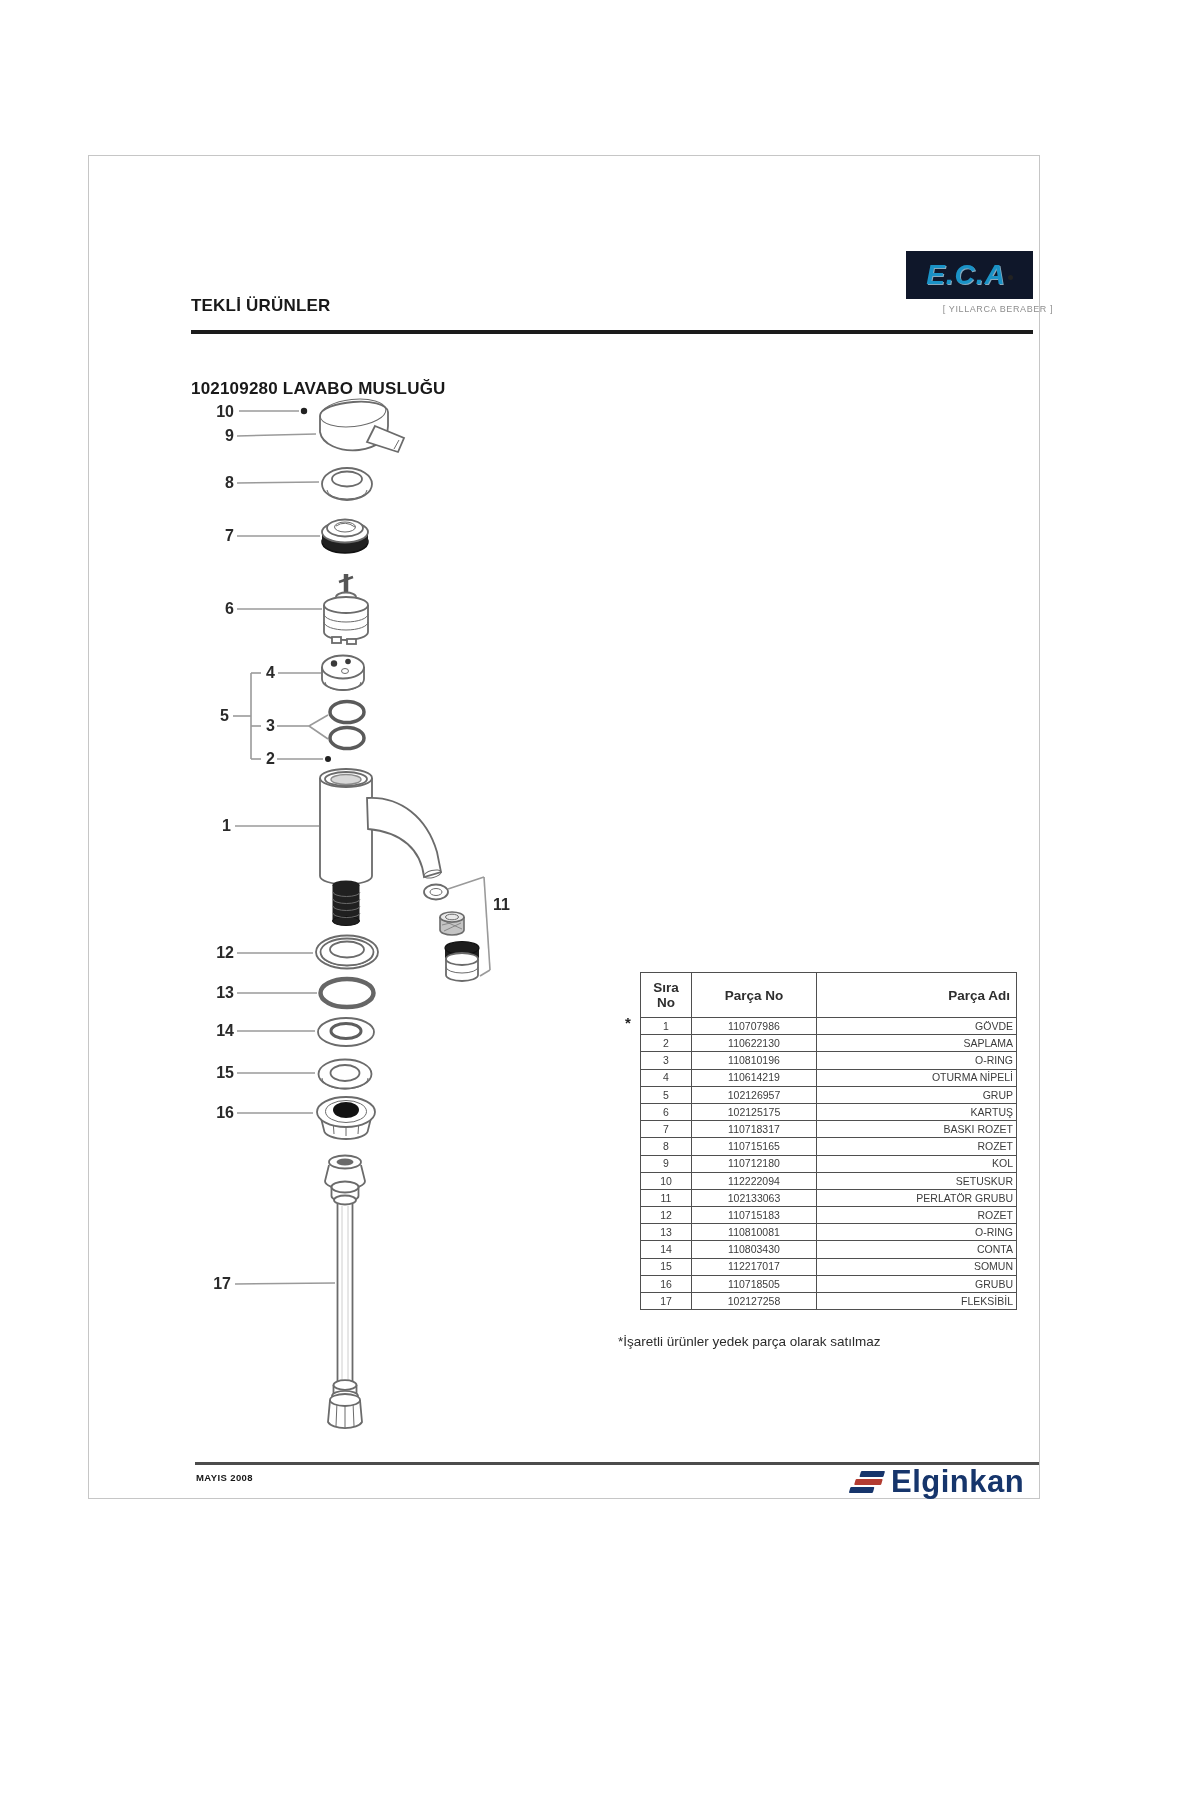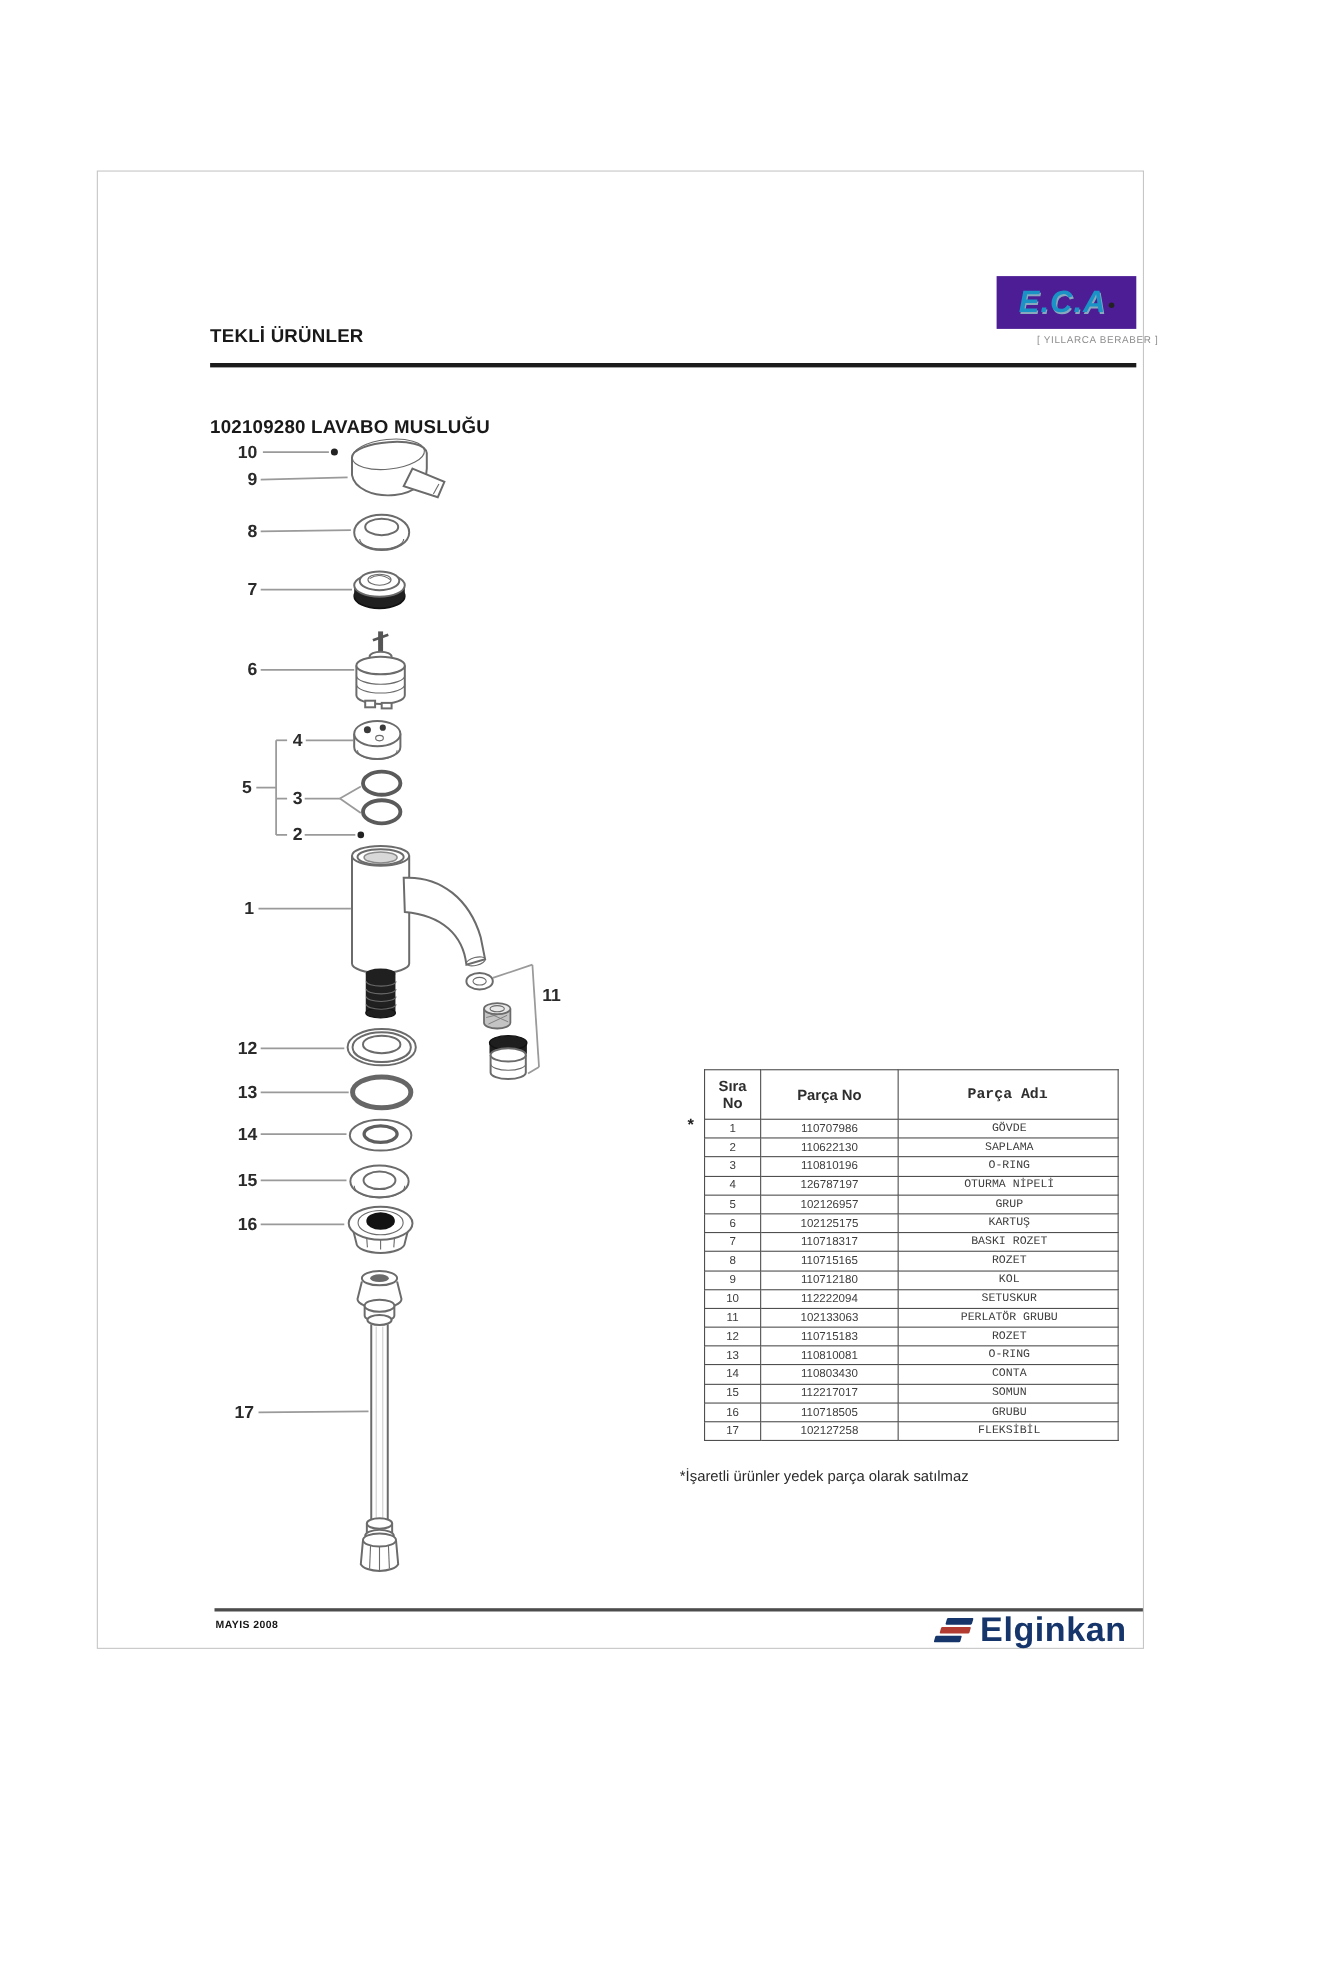--- a/index.html
+++ b/index.html
@@ -6,21 +6,21 @@
   body {
     width:1200px; height:1800px; background:#ffffff; position:relative;
     font-family:"Liberation Sans", sans-serif; overflow:hidden; color:#2b2b2b;
   }
   .abs { position:absolute; }
   .page {
     position:absolute; left:88px; top:155px; width:950px; height:1342px;
     background:#fff; border:1px solid #c6c6c6;
   }
   
-  .eca-box { left:817px; top:95px; width:127px; height:48px; background:#4c1d95;
+  .eca-box { left:817px; top:95px; width:127px; height:48px; background:#0f172a;
     display:flex; align-items:center; justify-content:center;text-align:right; }
   .eca-text { font-size:28px; font-weight:bold; font-style:italic; color:#1a92c6;
     letter-spacing:1px; text-shadow:1px 1px 0 #88a9bd; line-height:1; }
   .eca-mark { width:5px; height:5px; border-radius:50%; background:#222;
     display:inline-block; vertical-align:top; margin:4px 0 0 2px; }
   .eca-slogan { left:838px; top:148px; width:142px; text-align:center; font-size:9px;
     color:#8e8e8e; letter-spacing:0.6px; white-space:nowrap; }
   
   .section-title { left:102px; top:140px; font-size:17px; font-weight:bold; color:#191919; letter-spacing:0.2px; }
   .rule-top { left:102px; top:174px; width:842px; height:3.5px; background:#1b1b1b; }
@@ -33,21 +33,21 @@
   .thin { stroke-width:1; }
   .lbl { font-family:"Liberation Sans",sans-serif; font-size:16px; font-weight:bold; fill:#2a2a2a; }
   
   .table-wrap { left:551px; top:816px; }
   table.parts { border-collapse:collapse; background:#fff;padding-left:40px; }
   table.parts th, table.parts td { border:1.5px solid #4f4f4f; }
   table.parts th { font-size:13.5px; font-weight:bold; color:#2e2e2e; padding:2px 6px; height:40px; }
   table.parts td { font-size:10.5px; color:#3c3c3c; height:16.2px; padding:0 3px; line-height:1; }
   .col-no { width:38px; text-align:center; }
   .col-partno { width:112px; text-align:center; }
-  .col-name { width:188px; text-align:center; padding-left:5px !important;font-family:Liberation Mono, monospace; }
+  .col-name { width:188px; text-align:right; padding-left:5px !important; }
   .row-marker { left:536px; top:858px; font-size:15px; font-weight:bold; color:#222; }
   .footnote { left:529px; top:1178px; font-size:13.5px; color:#2b2b2b; }
   
   .rule-bottom { left:106px; top:1306px; width:844px; height:3px; background:#4c4c4c; }
   .date { left:107px; top:1316px; font-size:9.5px; font-weight:bold; color:#161616; letter-spacing:0.4px; }
   .elginkan { left:763px; top:1310px; display:flex; align-items:center; gap:9px; }
   .elg-bars { display:flex; flex-direction:column; gap:2.5px; transform:skewX(-16deg); }
   .elg-bars .b { height:5.5px; border-radius:1px; }
   .b1 { width:24px; background:#16356b; margin-left:6px; }
   .b2 { width:27px; background:#b23c31; margin-left:3px; }
@@ -306,21 +306,21 @@
             <td class="col-partno">110622130</td>
             <td class="col-name">SAPLAMA</td>
           </tr>
           <tr>
             <td class="col-no">3</td>
             <td class="col-partno">110810196</td>
             <td class="col-name">O-RING</td>
           </tr>
           <tr>
             <td class="col-no">4</td>
-            <td class="col-partno">126787197</td>
+            <td class="col-partno">110614219</td>
             <td class="col-name">OTURMA NİPELİ</td>
           </tr>
           <tr>
             <td class="col-no">5</td>
             <td class="col-partno">102126957</td>
             <td class="col-name">GRUP</td>
           </tr>
           <tr>
             <td class="col-no">6</td>
             <td class="col-partno">102125175</td>

